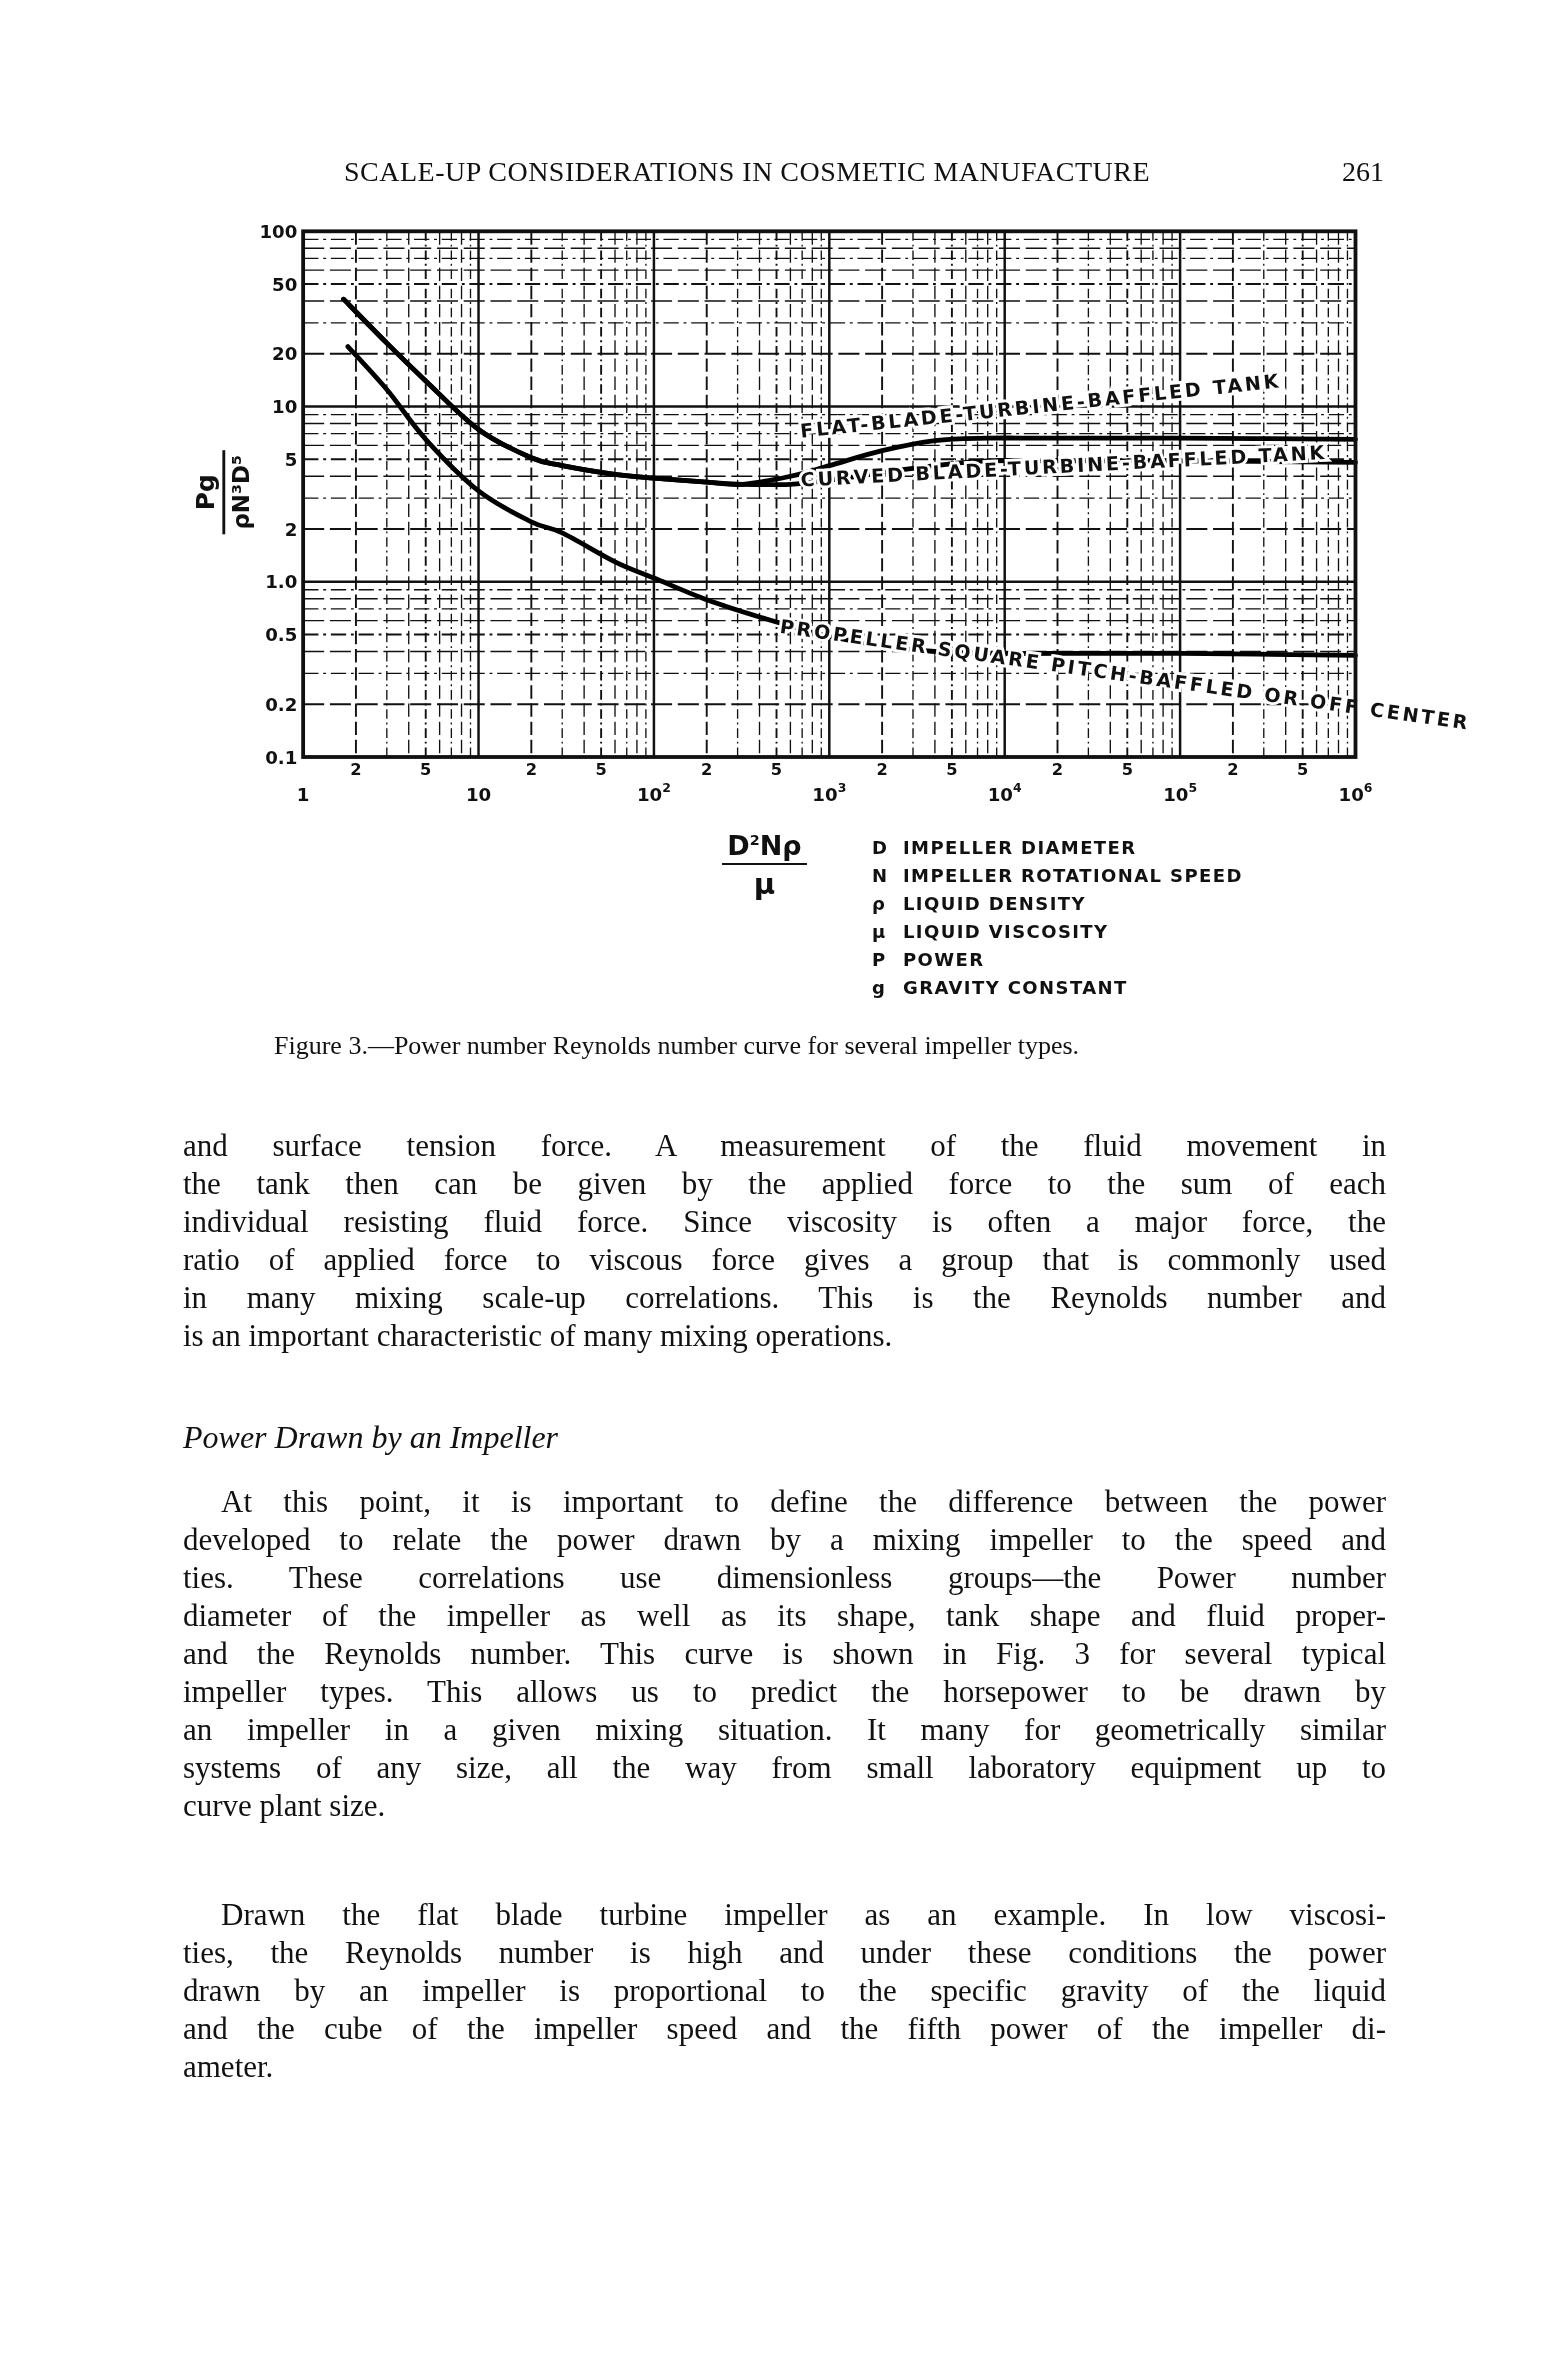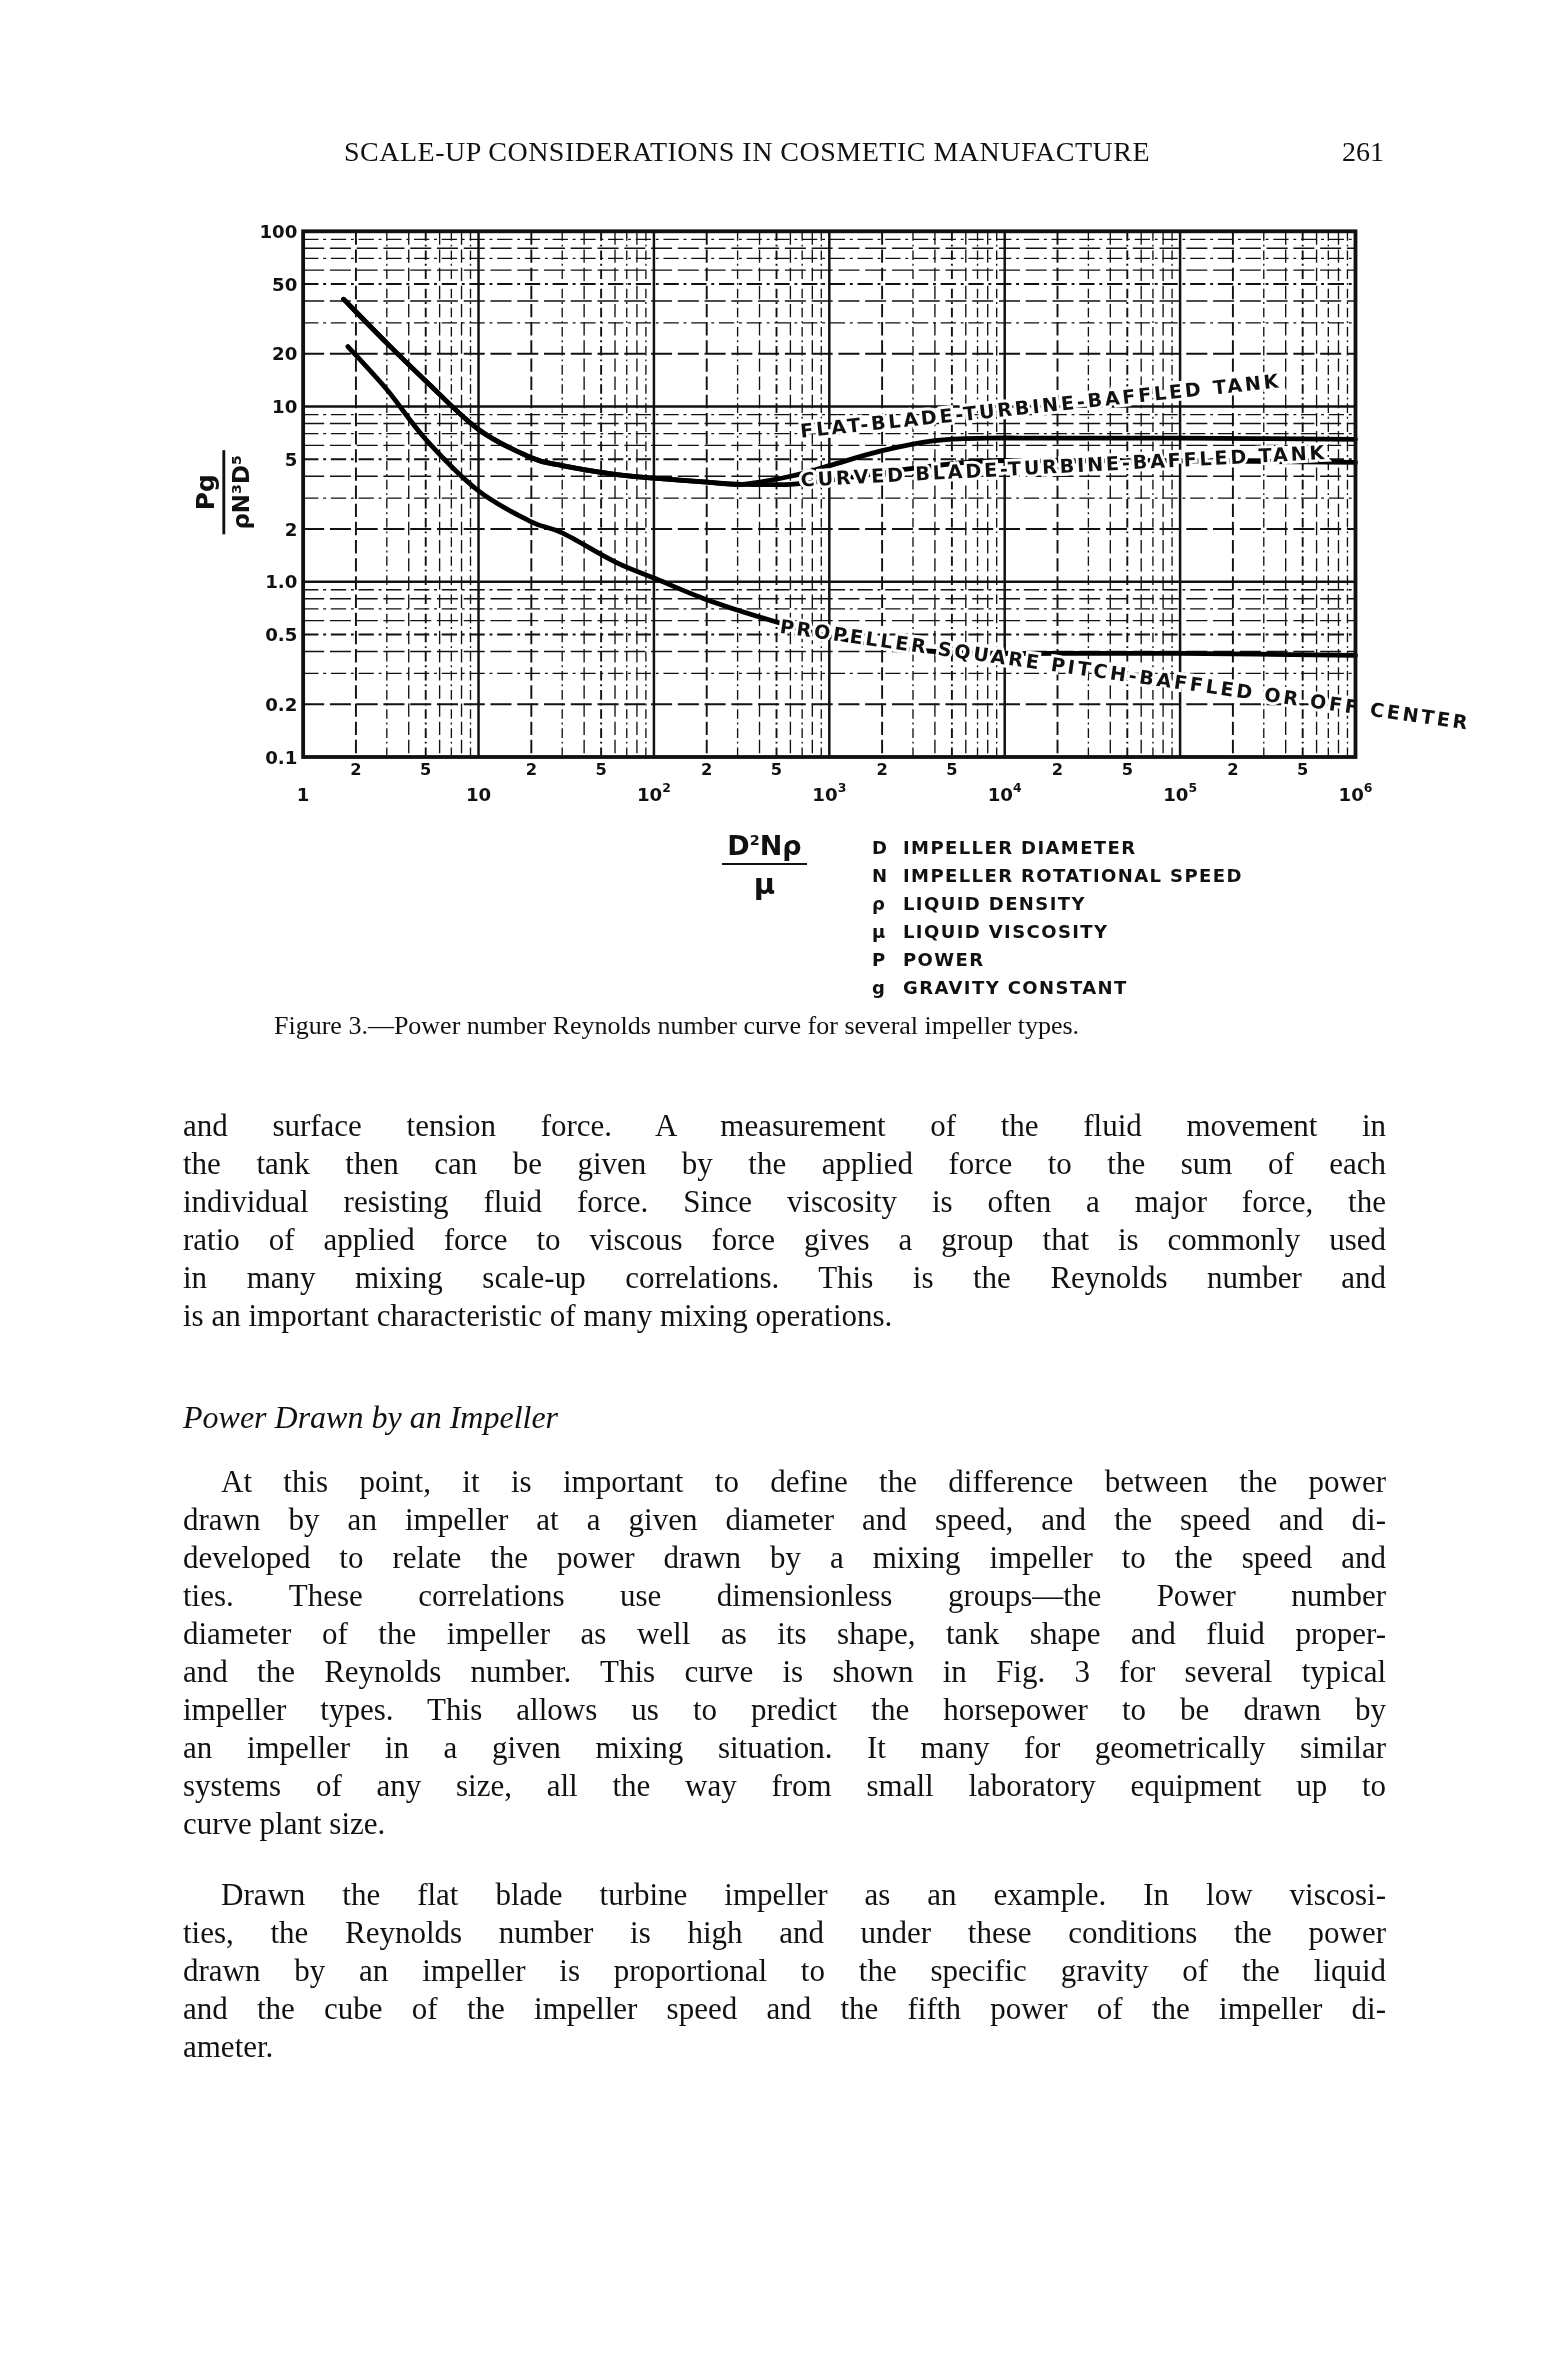--- a/index.html
+++ b/index.html
@@ -1,17 +1,17 @@
 <!DOCTYPE html>
 <html><head>
 <meta charset="utf-8">
 <style>
   html, body { margin: 0; padding: 0; background: #ffffff; }
   body { width: 1564px; height: 2362px; position: relative; overflow: hidden; color: #111; }
-  .serif { font-family: "Liberation Serif", "DejaVu Serif", serif; }
+  .serif { font-family: "Liberation Serif", "DejaVu Serif", serif; margin-top: 20px; }
   .sans { font-family: "DejaVu Sans", "Liberation Sans", sans-serif; }
   #running-head { position: absolute; left: 344px; top: 136px; font-size: 28px; letter-spacing: 0.5px; }
   #page-number { position: absolute; left: 1342px; top: 136px; font-size: 28px; }
   #chart-svg { position: absolute; left: 0; top: 0; }
   #chart-svg text { font-family: "DejaVu Sans", "Liberation Sans", sans-serif; font-weight: bold; fill: #111; }
   #reynolds-group { position: absolute; left: 707px; top: 830px; width: 115px; text-align: center; font-weight: bold; }
   #reynolds-num { font-size: 27px; border-bottom: 2.9px solid #111; padding: 0 5.7px 1.9px; display: inline-block; }
   #reynolds-num sup { font-size: 14.3px; }
   #reynolds-den { font-size: 29px; margin-top: 1.9px; }
   #legend { position: absolute; left: 872px; top: 834px; font-size: 18px; letter-spacing: 1.4px; font-weight: bold; }
@@ -240,21 +240,20 @@
     <span class="line">and surface tension force.  A measurement of the fluid movement in</span>
     <span class="line">the tank then can be given by the applied force to the sum of each</span>
     <span class="line">individual resisting fluid force.  Since viscosity is often a major force, the</span>
     <span class="line">ratio of applied force to viscous force gives a group that is commonly used</span>
     <span class="line">in many mixing scale-up correlations.   This is the Reynolds number and</span>
     <span class="line last">is an important characteristic of many mixing operations.</span>
   </div>
 <div id="section-heading" class="serif">Power Drawn by an Impeller</div>
 <div class="body-block serif" id="para-2" style="top:1463px;">
     <span class="line indent">At this point, it is important to define the difference between the power</span>
-    <span class="line">drawn by an impeller at a given diameter and speed, and the speed and di-</span>
     <span class="line">developed to relate the power drawn by a mixing impeller to the speed and</span>
     <span class="line">ties.  These correlations use dimensionless groups—the Power number</span>
     <span class="line">diameter of the impeller as well as its shape, tank shape and fluid proper-</span>
     <span class="line">and the Reynolds number.  This curve is shown in Fig. 3 for several typical</span>
     <span class="line">impeller types.  This allows us to predict the horsepower to be drawn by</span>
     <span class="line">an impeller in a given mixing situation.  It many for geometrically similar</span>
     <span class="line">systems of any size, all the way from small laboratory equipment up to</span>
     <span class="line last">curve plant size.</span>
   </div>
 <div class="body-block serif" id="para-3" style="top:1876px;">

